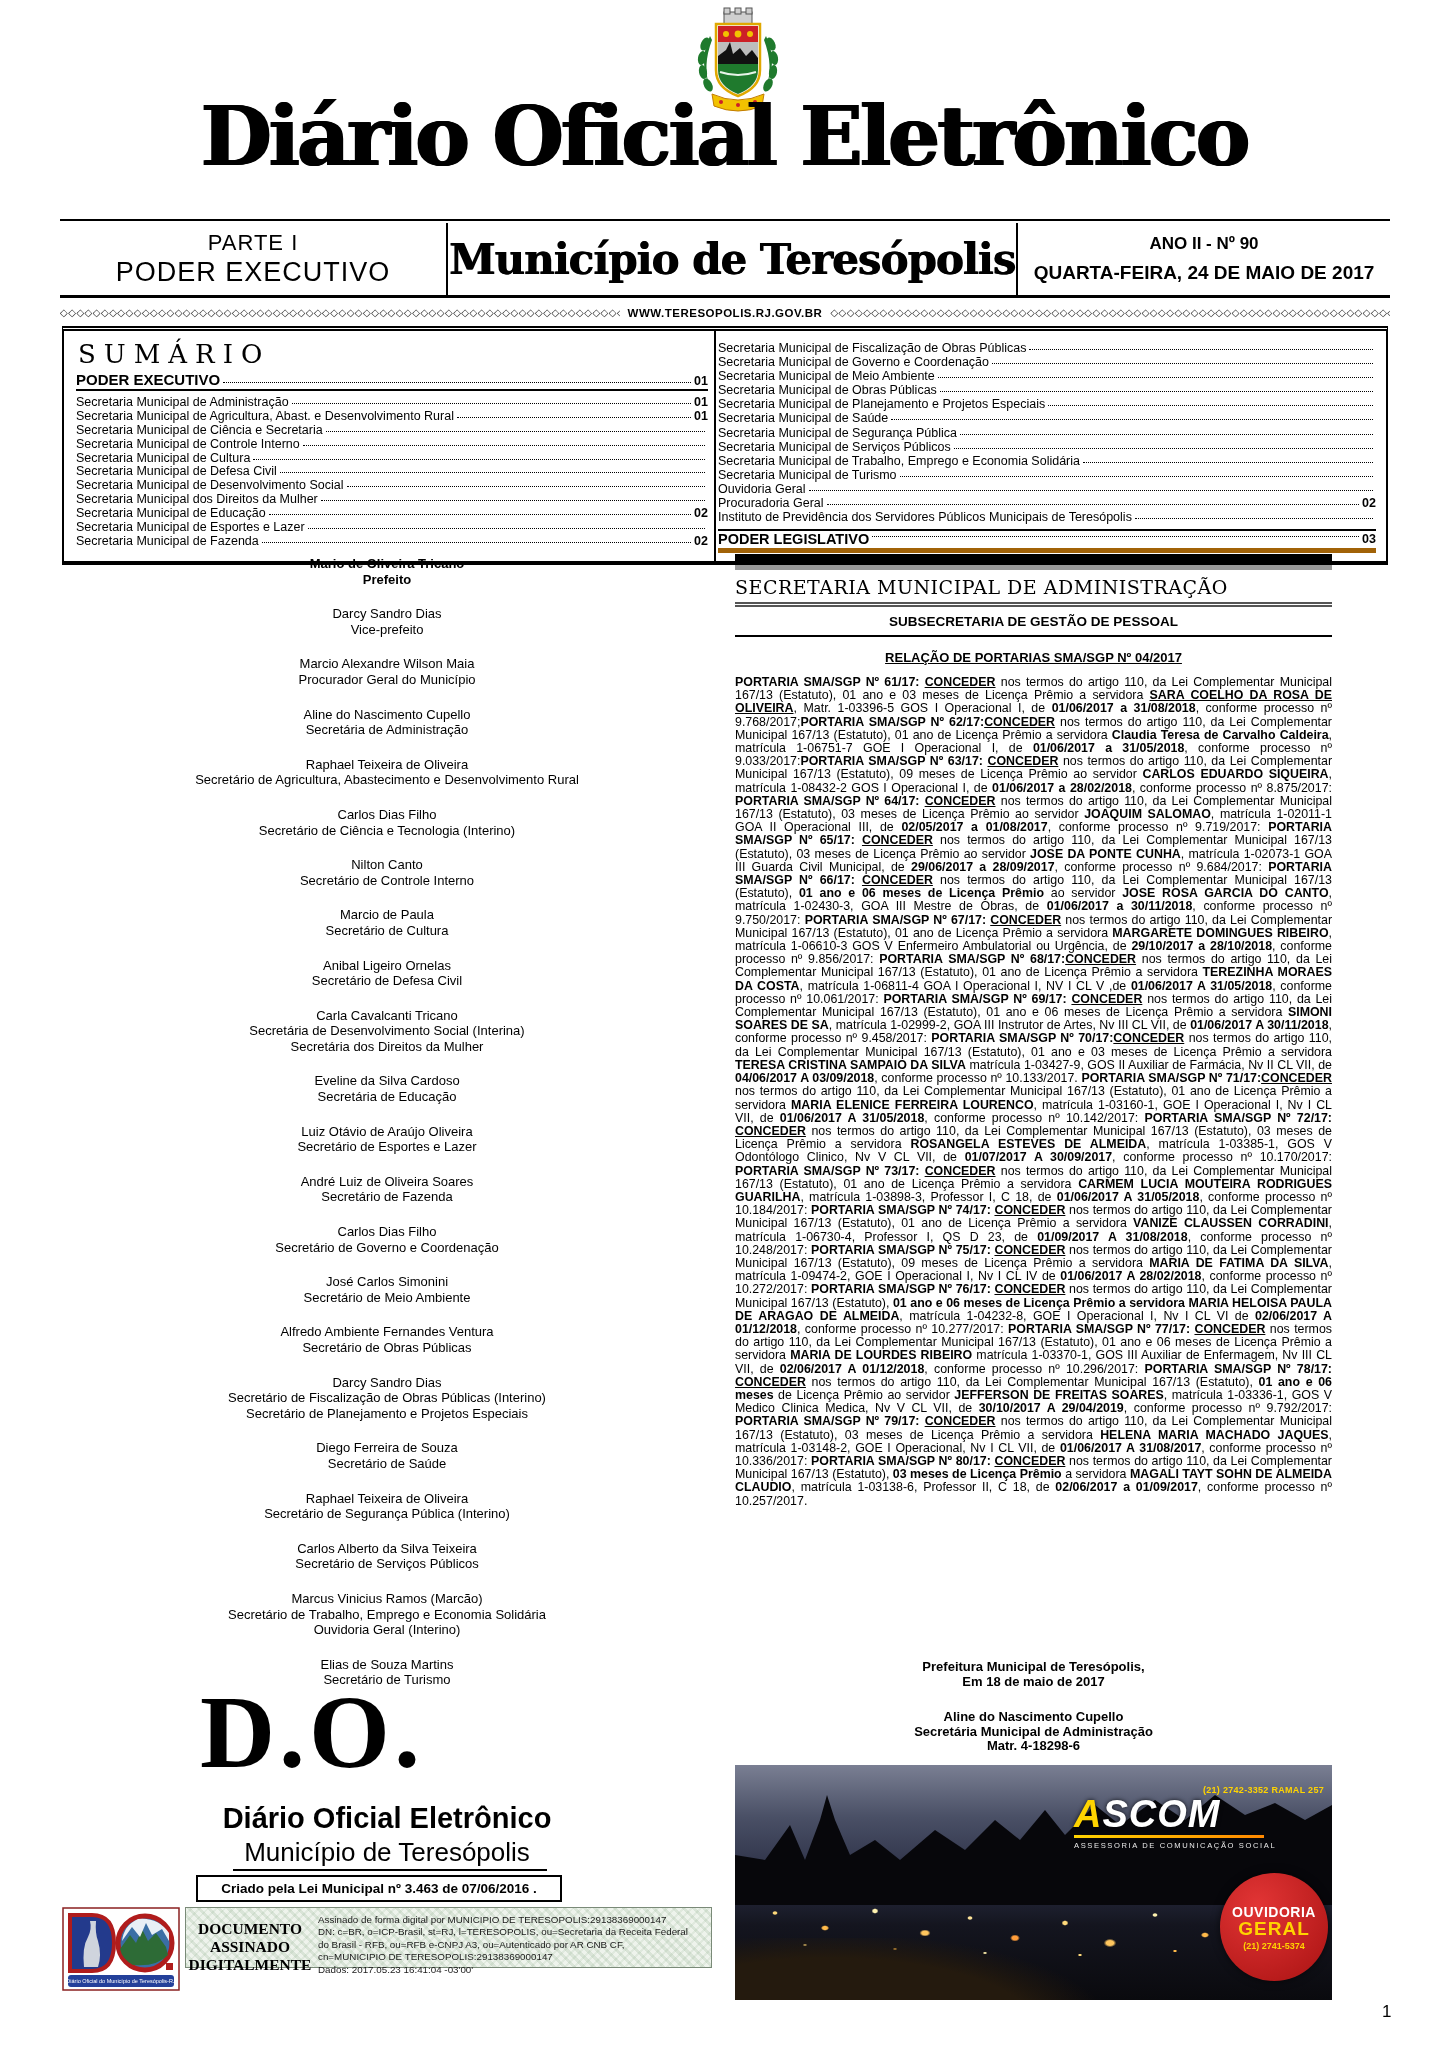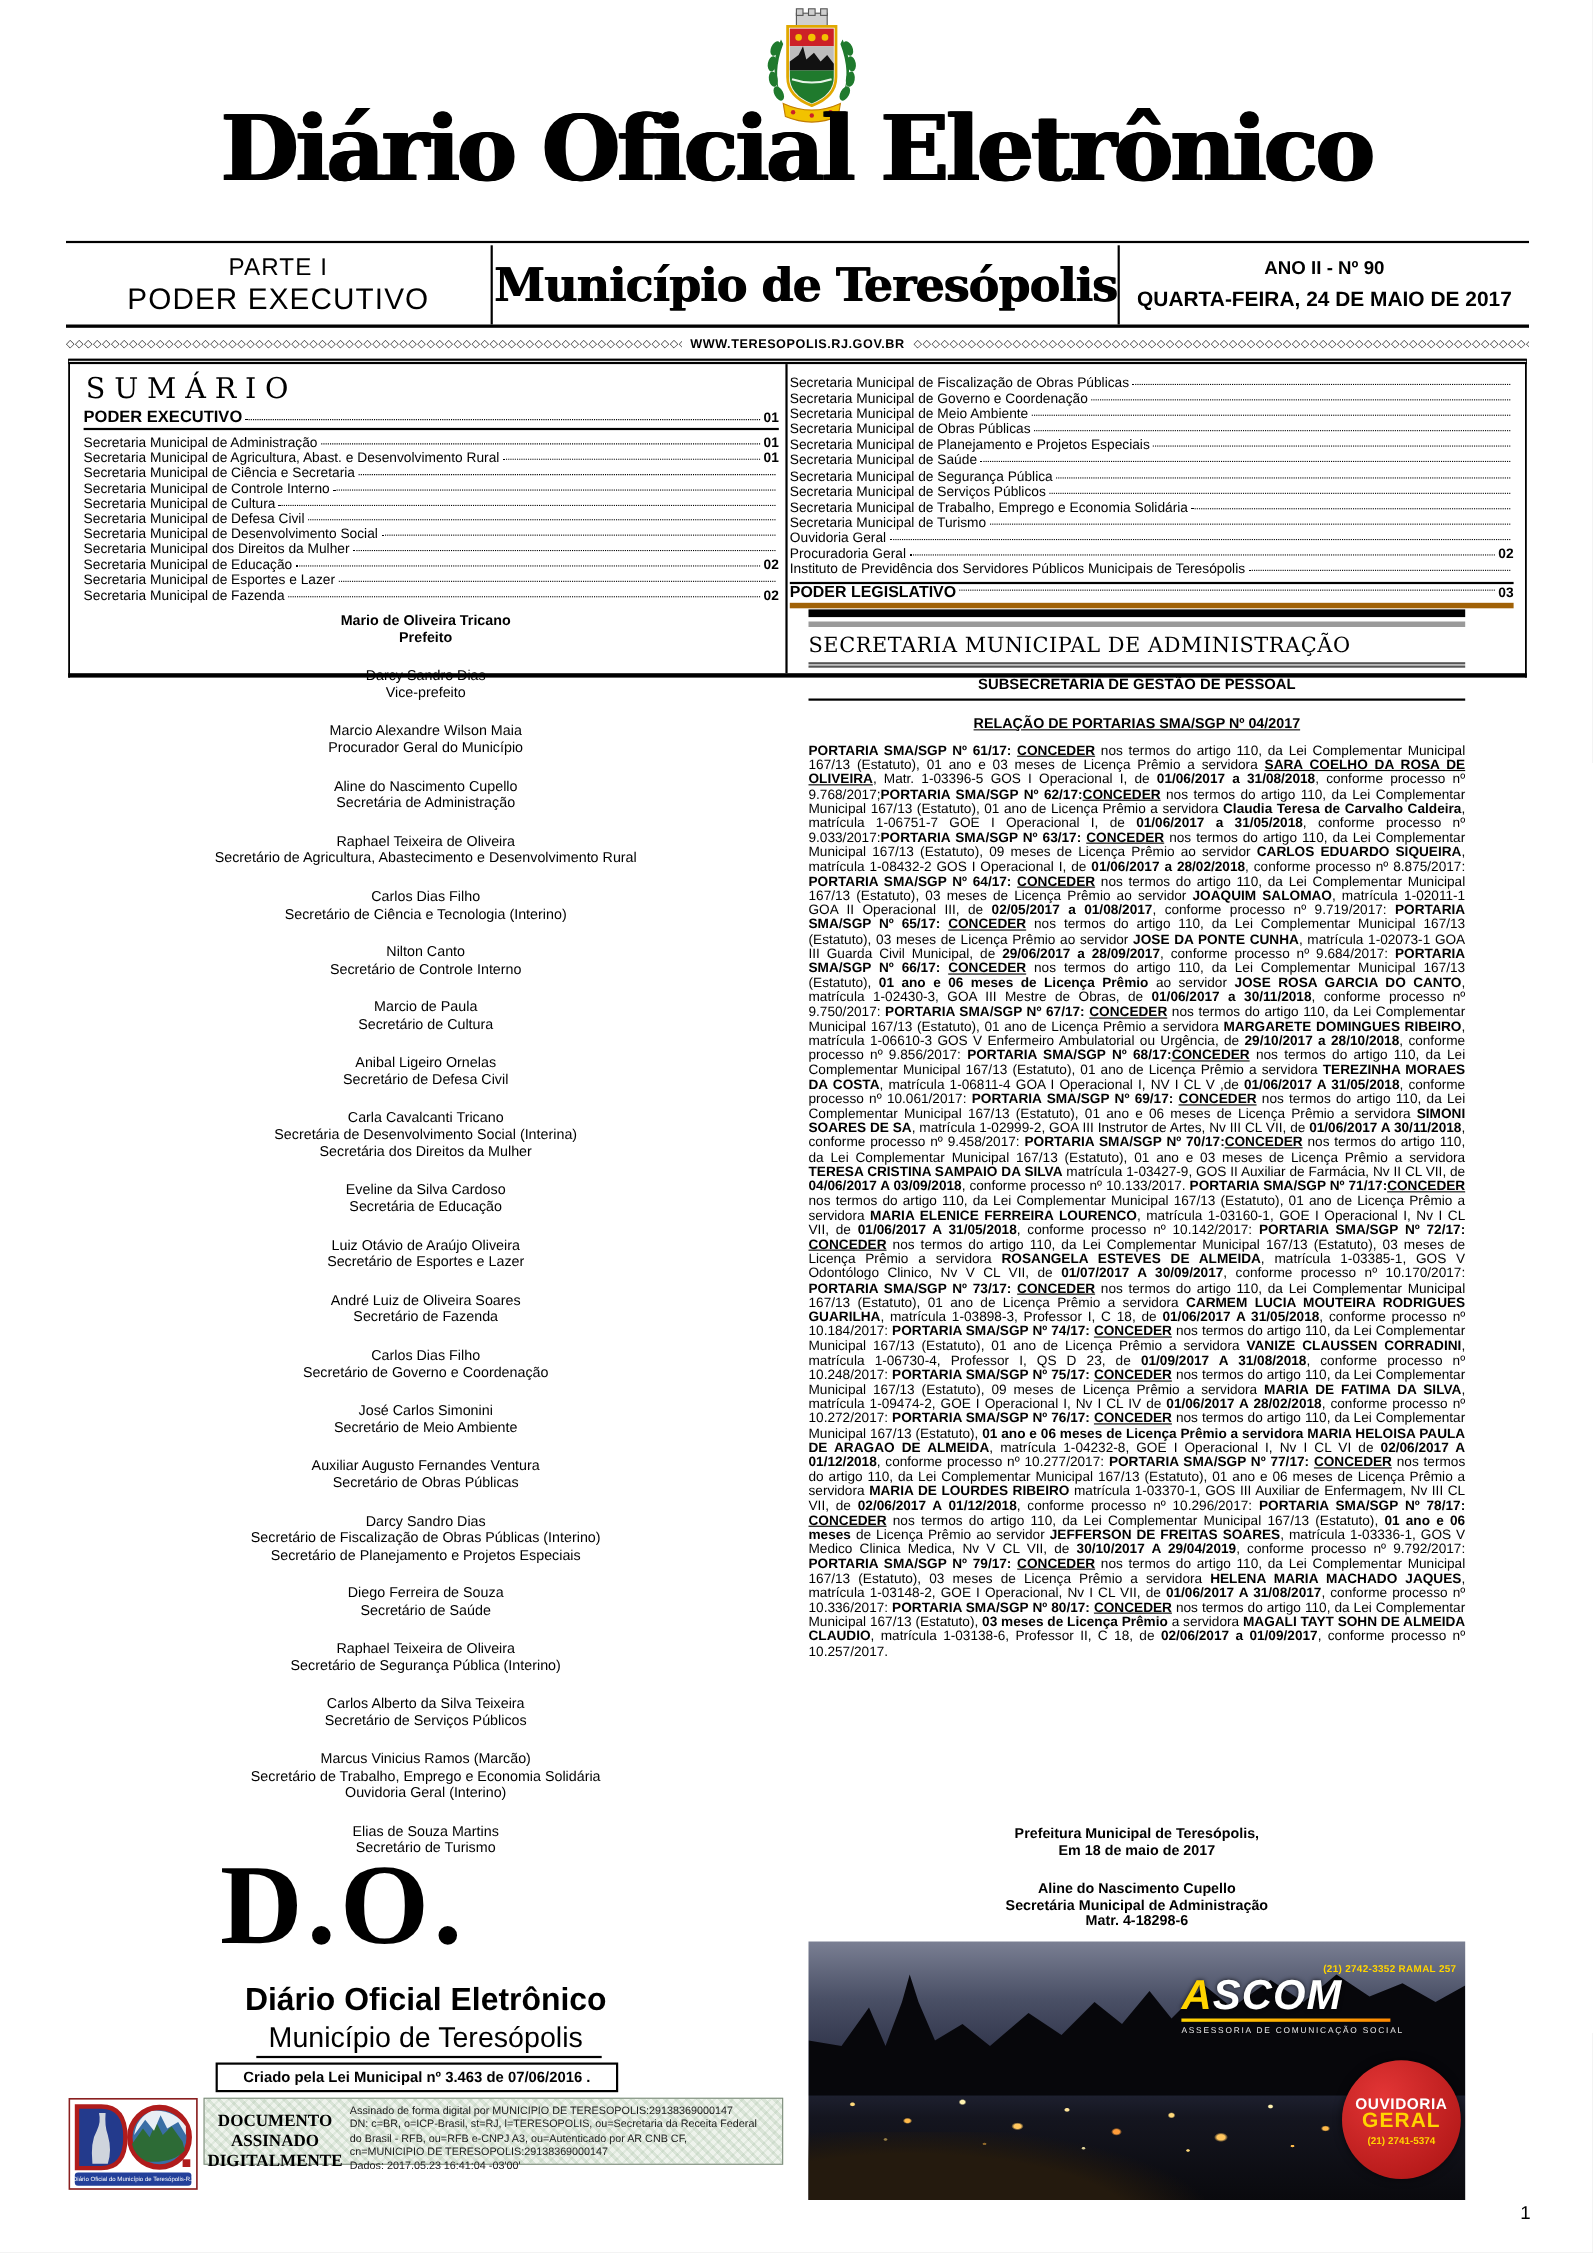--- a/index.html
+++ b/index.html
@@ -23,21 +23,21 @@
   .municipio { font-family:"DejaVu Serif", serif; font-weight:900; font-size:42px; letter-spacing:-1px;
     text-shadow:0.8px 0 0 #000; }
   .ano { font-size:17px; font-weight:bold; }
   .data-edicao { font-size:19px; font-weight:bold; margin-top:8px; }
 
   .url-row { position:absolute; left:60px; top:305px; width:1330px; height:16px; display:flex; align-items:center; gap:8px; }
   .chain { flex:1; overflow:hidden; white-space:nowrap; font-size:10px; letter-spacing:0.5px; color:#222; line-height:16px; }
   .site-url { font-size:11.5px; font-weight:bold; letter-spacing:0.5px; }
 
   
-  .sumario-box { position:absolute; left:62px; top:326px; width:1326px; height:290px;
+  .sumario-box { position:absolute; left:62px; top:326px; width:1326px; height:239px;
     border:2px solid #000; border-top:5px double #000; border-bottom:4px solid #000; display:flex; }
   .sum-left { width:650px; padding:6px 6px 0 12px; }
   .sum-divider { width:2px; background:#000; }
   .sum-right { flex:1; padding:10px 10px 0 2px; display:flex; flex-direction:column; }
   .sumario-title { font-family:"DejaVu Serif", serif; font-size:26px; letter-spacing:8px; margin:2px 0 2px 2px; }
   .sum-row { display:flex; align-items:baseline; font-size:12.5px; font-weight:500; height:13.9px; }
   .sum-row-big { font-size:15px; font-weight:600; height:20px; border-bottom:2px solid #000; margin-bottom:4px; }
   .sum-right .sum-row { height:14.1px; }
   .leader { flex:1; border-bottom:1.7px dotted #000; margin:0 3px; transform:translateY(-2px); }
   .pgnum { font-weight:bold; font-size:12.5px; }
@@ -395,21 +395,21 @@
       </div>
       <div class="official">
         <div>Carlos Dias Filho</div>
         <div>Secretário de Governo e Coordenação</div>
       </div>
       <div class="official">
         <div>José Carlos Simonini</div>
         <div>Secretário de Meio Ambiente</div>
       </div>
       <div class="official">
-        <div>Auxiliar Augusto Fernandes Ventura</div>
+        <div>Alfredo Ambiente Fernandes Ventura</div>
         <div>Secretário de Obras Públicas</div>
       </div>
       <div class="official">
         <div>Darcy Sandro Dias</div>
         <div>Secretário de Fiscalização de Obras Públicas (Interino)</div>
         <div>Secretário de Planejamento e Projetos Especiais</div>
       </div>
       <div class="official">
         <div>Diego Ferreira de Souza</div>
         <div>Secretário de Saúde</div>

